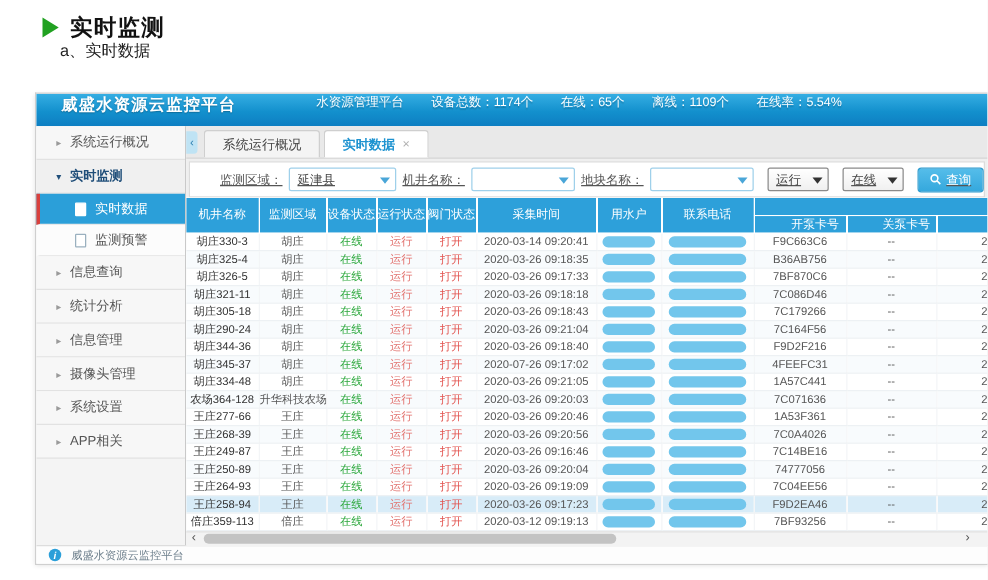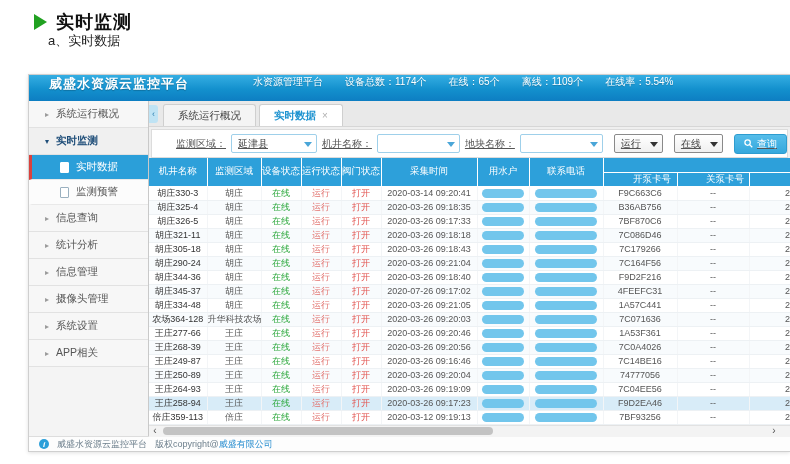--- a/index.html
+++ b/index.html
@@ -471,17 +471,14 @@
         <div class="hs-arrow">‹</div>
         <div class="hs-thumb"></div>
         <div class="hs-arrow right">›</div>
       </div>
     </div>
   </div>
 
   <div class="app-footer">
     <span class="info-ico">i</span>
     <span>威盛水资源云监控平台</span>
-    <span>
-      <span>版权copyright@</span><span class="company">威盛有限公司</span>
-    </span>
   </div>
 </div>
 
 </body></html>

